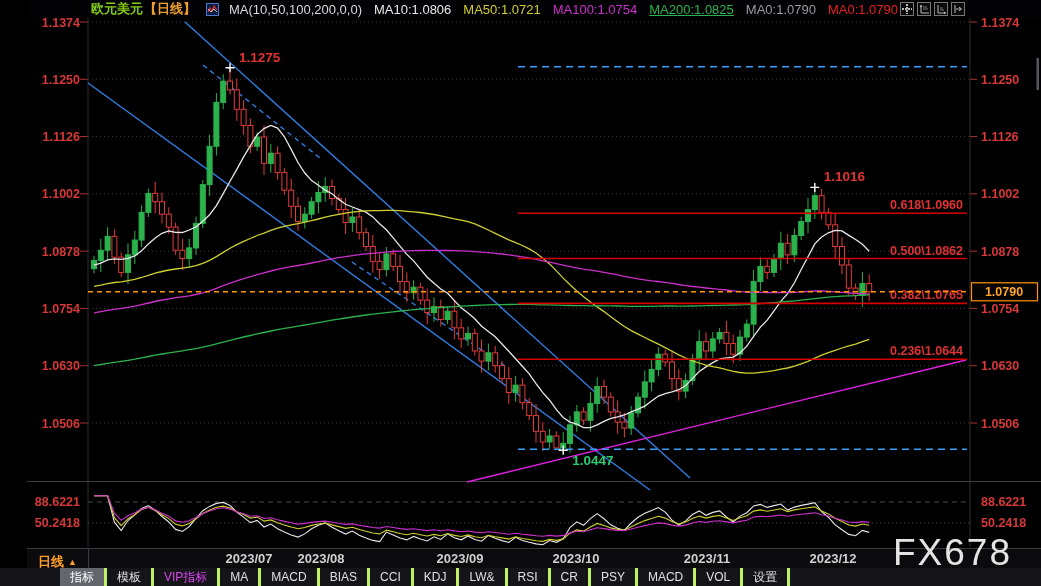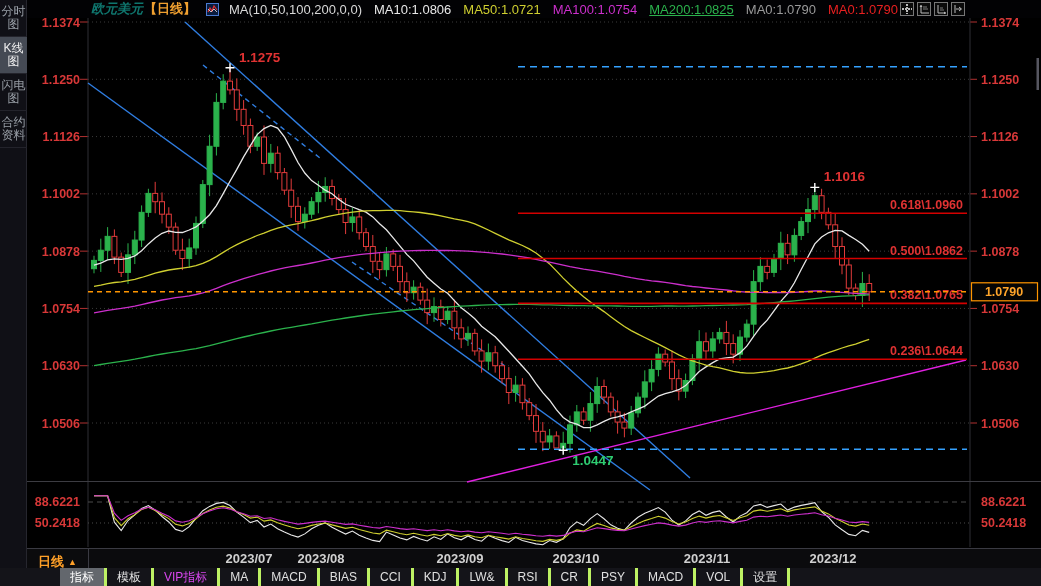--- a/index.html
+++ b/index.html
@@ -2,21 +2,21 @@
 <html><head>
 <meta charset="utf-8">
 <style>
   html,body{margin:0;padding:0;background:#000;}
   .app{position:relative;width:1041px;height:586px;background:#000;overflow:hidden;
        font-family:"Liberation Sans","DejaVu Sans",sans-serif;}
   svg text{font-family:"Liberation Sans","DejaVu Sans",sans-serif;}
   
   .topbar{position:absolute;left:27px;top:0;right:0;height:18px;background:#020204;
           display:flex;align-items:center;padding-left:64px;font-size:13px;white-space:nowrap;}
-  .topbar .sym{color:#0f766e;font-weight:bold;font-style:italic;}
+  .topbar .sym{color:#84cc16;font-weight:bold;}
   .topbar .per{color:#f0a030;font-weight:bold;margin-left:1px;}
   .topbar .mas{color:#d8d8d8;margin-left:10px;}
   .topbar .mv{margin-left:12px;}
   .tb-icons{margin-left:auto;margin-right:76px;display:flex;gap:3px;}
   .tb-icons .ibox{width:14px;height:14px;border:1px solid #777;box-sizing:border-box;
           display:flex;align-items:center;justify-content:center;background:#0a0a0a;}
   .chicon{display:inline-block;margin-left:10px;line-height:0;}
   
   .sidebar{position:absolute;left:0;top:0;width:27px;height:568px;background:#101016;
            border-right:1px solid #26262e;box-sizing:border-box;}
@@ -418,41 +418,36 @@
         </span>
       <span class="ibox">
           <svg width="10" height="10" viewBox="0 0 10 10">
             <path d="M2 1v8" stroke="#bbb"></path>
             <path d="M3 5h5m-2-2l2.5 2L6 7" stroke="#bbb" fill="none"></path>
           </svg>
         </span>
     </span>
   </div>
 
-  <div class="sidebar">
-    <div class="stab">分时图</div>
-    <div class="stab sel">K线图</div>
-    <div class="stab">闪电图</div>
-    <div class="stab">合约资料</div>
-  </div>
 
 
   <div class="daterow">
     <div class="period-cell">
       <span>日线</span>
       <span class="tri">▲</span>
     </div>
     <div class="dlabel" style="left:178px;margin-left:44px;">2023/07</div>
     <div class="dlabel" style="left:294px;">2023/08</div>
     <div class="dlabel" style="left:433px;">2023/09</div>
     <div class="dlabel" style="left:549px;">2023/10</div>
     <div class="dlabel" style="left:680px;">2023/11</div>
     <div class="dlabel" style="left:806px;">2023/12</div>
   </div>
 
+  <div class="watermark">FX678</div>
 
   <div class="toolbar">
     <div class="ttab sel">指标</div>
     <div class="ttab">模板</div>
     <div class="ttab vip">VIP指标</div>
     <div class="ttab">MA</div>
     <div class="ttab">MACD</div>
     <div class="ttab">BIAS</div>
     <div class="ttab">CCI</div>
     <div class="ttab">KDJ</div>

